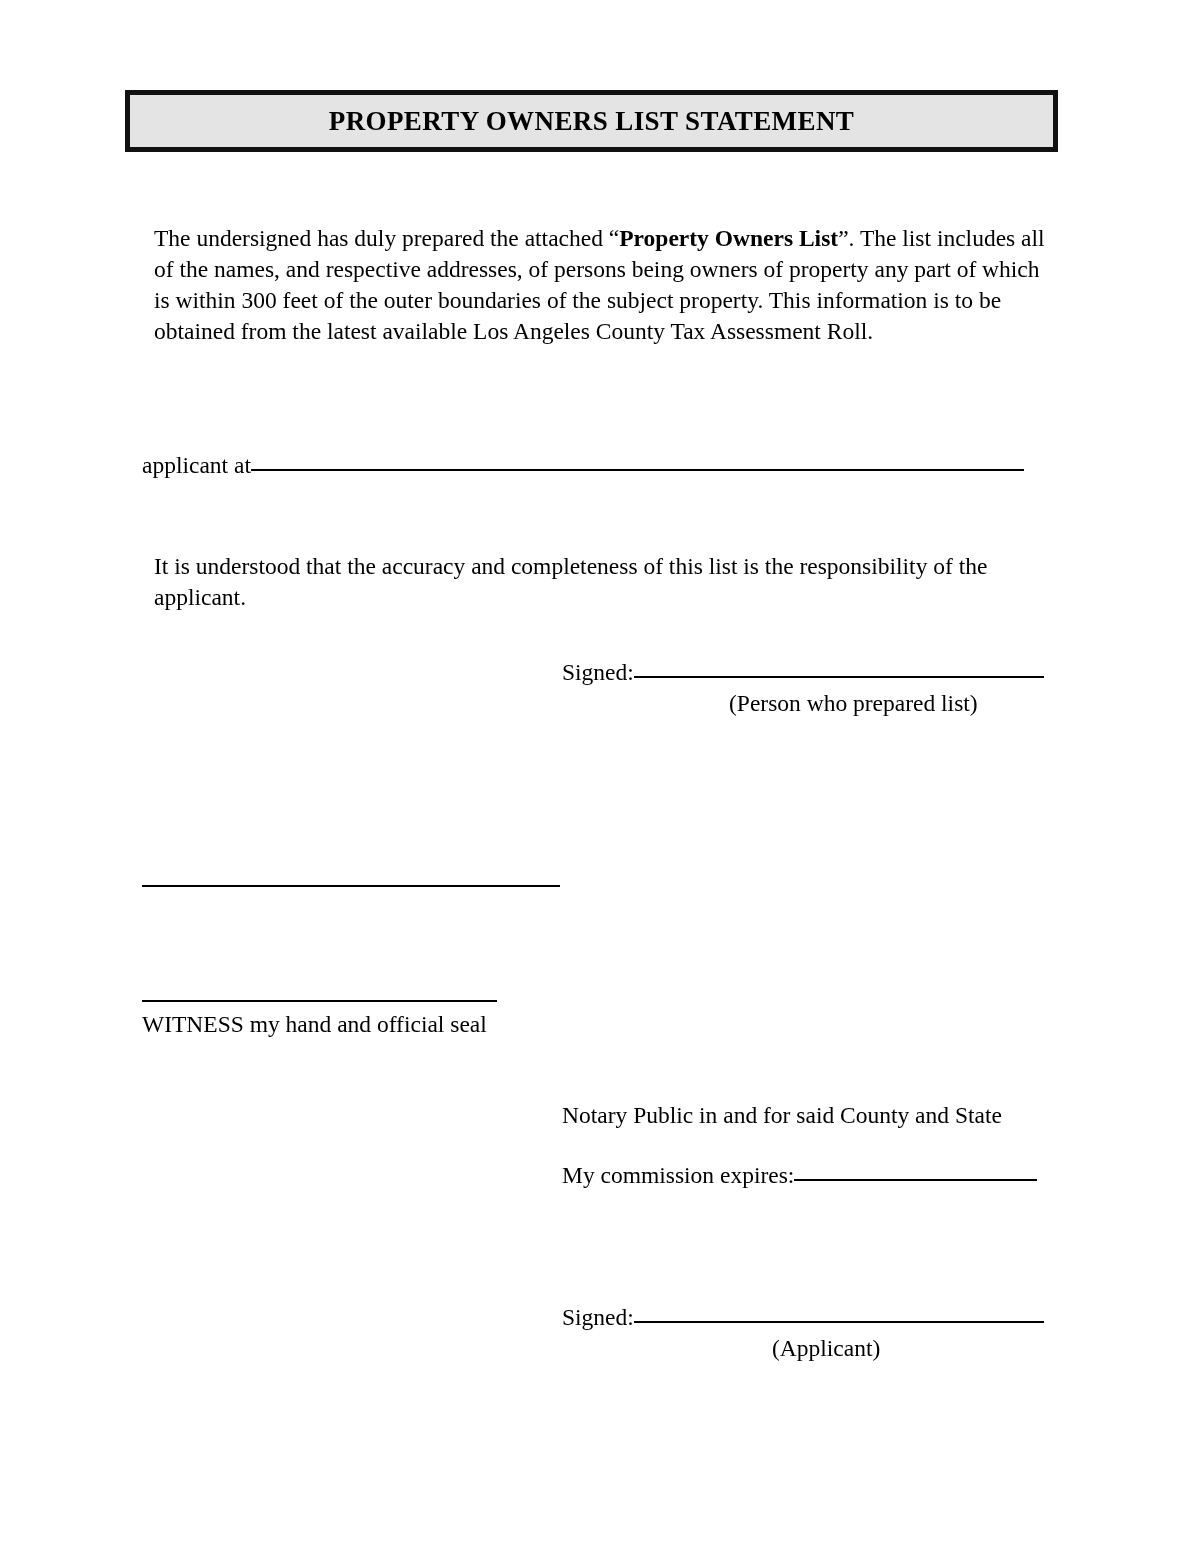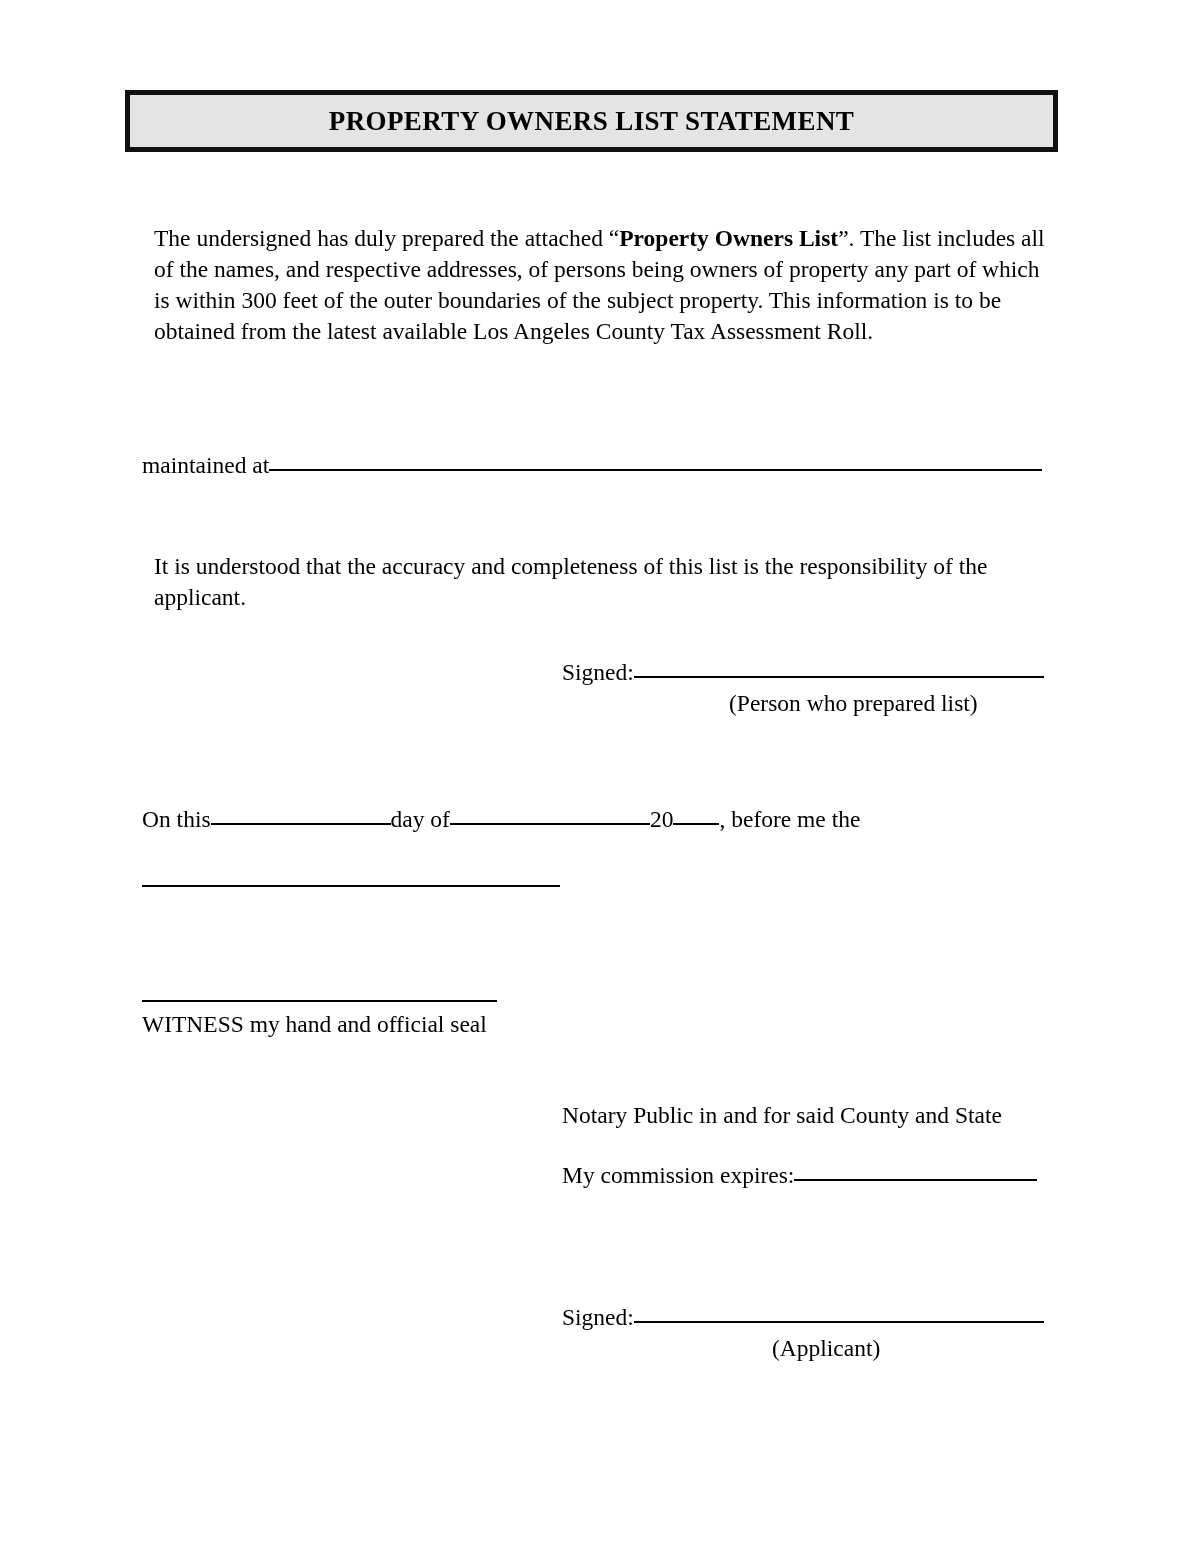--- a/index.html
+++ b/index.html
@@ -104,35 +104,32 @@
   <div class="title-box">
     <div class="title-text">PROPERTY OWNERS LIST STATEMENT</div>
   </div>
 
   <div class="body-area">
     <p class="para"><span>The undersigned has duly prepared the attached “</span><b class="inline-bold">Property Owners List</b><span>”.  The list includes all of the names, and respective addresses, of persons being owners of property any part of which is within 300 feet of the outer boundaries of the subject property.  This information is to be obtained from the latest available Los Angeles County Tax Assessment Roll.</span></p>
   </div>
 
 
   <div class="row" style="left:142px; top:450px;">
-    <span>maintained at</span><span class="rule" style="width:773px;"></span>
+    <span>applicant at</span><span class="rule" style="width:773px;"></span>
   </div>
 
   <div style="position:absolute; left:142px; top:539px; width:916px;">
     <p class="para">It is understood that the accuracy and completeness of this list is the responsibility of the applicant.</p>
   </div>
 
   <div class="row" style="left:562px; top:657px;">
     <span class="sig-label">Signed:</span><span class="rule" style="width:410px;"></span>
   </div>
   <div class="caption" style="left:729px; top:688px;">(Person who prepared list)</div>
 
-  <div class="row" style="left:142px; top:804px;">
-    <span>On this</span><span class="rule" style="width:180px;"></span><span>day of</span><span class="rule" style="width:200px;"></span><span>20</span><span class="rule" style="width:46px;"></span><span>, before me the</span>
-  </div>
 
 
   <div class="row" style="left:142px; top:866px;">
     <span class="rule" style="width:418px;"></span>
   </div>
 
 
   <div class="standalone-rule" style="left:142px; top:1000px; width:355px;"></div>
   <div class="row" style="left:142px; top:1009px;">
     <span>WITNESS my hand and official seal</span>

